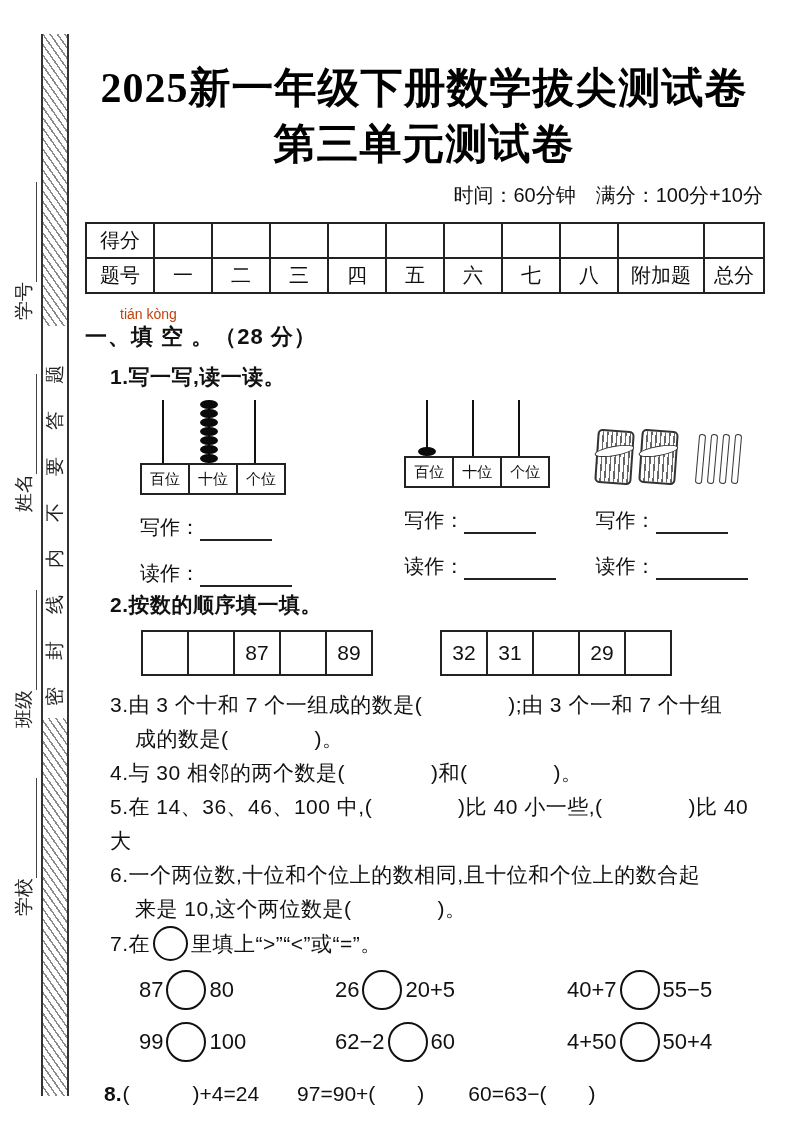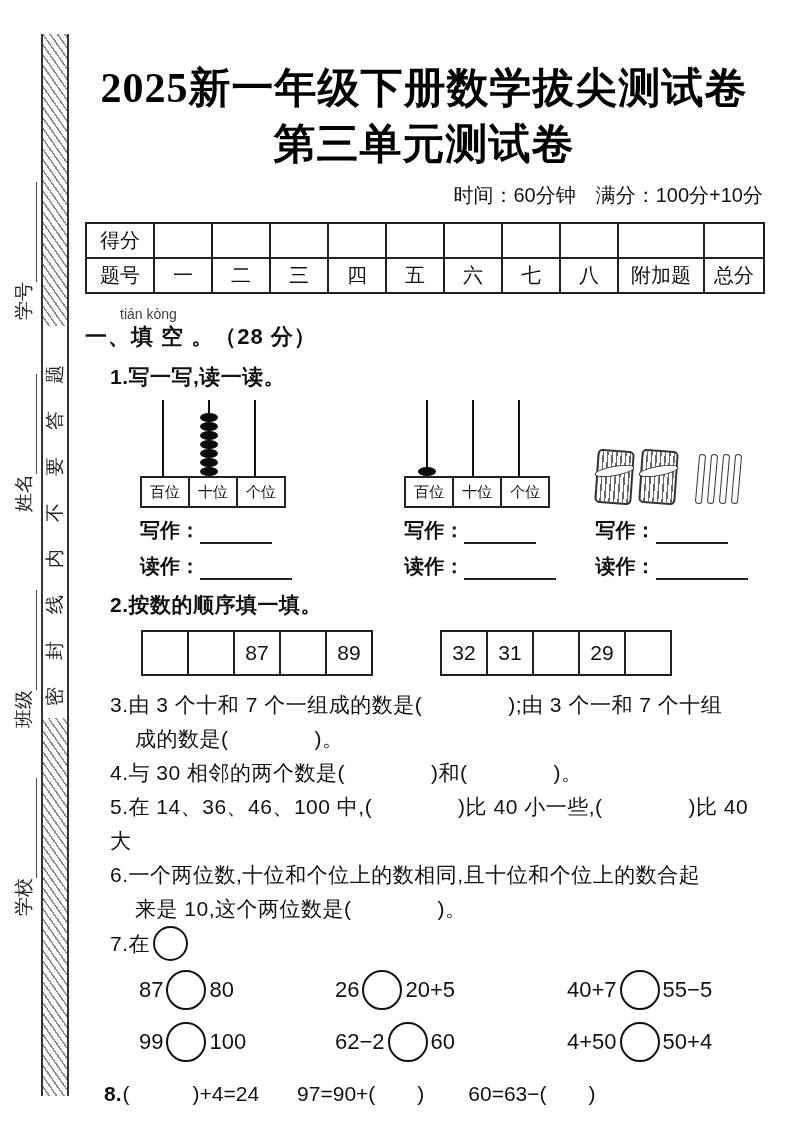--- a/index.html
+++ b/index.html
@@ -38,41 +38,41 @@
   .main { position:absolute; left:85px; top:60px; width:678px; }
   .title { font-family:"Liberation Serif", serif; font-weight:bold; text-align:center;
            font-size:42px; line-height:56px; letter-spacing:1px; color:#000; }
   .meta  { text-align:right; font-size:20px; margin-top:10px; height:28px; color:#111; }
 
   table.score-table { border-collapse:collapse; margin-top:12px; width:678px; table-layout:fixed; }
   table.score-table td {
     border:2px solid #222; height:33px; text-align:center; font-size:20px; padding:0; color:#111;
   }
 
-  .pinyin { margin-left:35px; margin-top:12px; font-size:14px; height:16px; color:#404040; }
+  .pinyin { margin-left:35px; margin-top:12px; font-size:14px; height:16px; color:#c2410c; }
   .sec-heading { font-size:22px; font-weight:700; line-height:30px; letter-spacing:1px; }
   .qline { font-size:21px; line-height:34px; margin-left:25px; letter-spacing:0.5px; }
   .qline.cont { margin-left:50px; }
   .qtext-bold { font-weight:600; }
 
   
   .figures-row { display:flex; margin-left:55px; margin-top:6px; height:180px; }
   .fig { display:flex; flex-direction:column; }
   .fig1 { width:265px; } .fig2 { width:170px; } .fig3 { width:190px; padding-left:22px; box-sizing:border-box; }
   .rods { display:flex; height:82px; }
   .rod { width:46px; position:relative; display:flex; flex-direction:column;
          justify-content:flex-end; align-items:center; }
   .rod::before { content:''; position:absolute; left:50%; top:0; bottom:0; width:2px;
                  background:#111; transform:translateX(-50%); }
   .bead { width:18px; height:9px; background:#0a0a0a; border-radius:50%; position:relative; z-index:2; }
   .place-labels { display:flex; }
   .place-cell { width:46px; height:28px; border:2px solid #222; margin-left:-2px; box-sizing:content-box;
                 display:flex; align-items:center; justify-content:center; font-size:15px; }
   .place-cell:first-child { margin-left:0; }
-  .awrite { display:flex; align-items:flex-end; font-size:20px; margin-top:10px; height:26px;font-weight:bold; }
+  .awrite { display:flex; align-items:flex-end; font-size:20px; margin-top:20px; height:26px; }
   .awrite .blank { display:inline-block; border-bottom:2px solid #222; height:22px; }
   .blank-w { width:72px; } .blank-r { width:92px; }
 
   .sticks-row { display:flex; align-items:flex-end; height:110px; padding-bottom:4px; }
   .bundle { width:33px; height:50px; border:2px solid #333; border-radius:5px;
             background:repeating-linear-gradient(90deg,#fff 0 3px,#666 3px 4.5px);
             position:relative; transform:rotate(4deg); margin-right:7px; flex:none; }
   .bundle::after { content:''; position:absolute; left:-4px; top:14px; width:38px; height:8px;
             background:#fff; border:1.5px solid #333; border-radius:50%; transform:rotate(-14deg); }
   .singles { display:flex; align-items:flex-end; margin-left:8px; }
@@ -286,20 +286,21 @@
     <div class="qline" style="margin-top:12px">3.由 3 个十和 7 个一组成的数是(　　　　);由 3 个一和 7 个十组</div>
     <div class="qline cont">成的数是(　　　　)。</div>
     <div class="qline">4.与 30 相邻的两个数是(　　　　)和(　　　　)。</div>
     <div class="qline">5.在 14、36、46、100 中,(　　　　)比 40 小一些,(　　　　)比 40 大</div>
     <div class="qline">6.一个两位数,十位和个位上的数相同,且十位和个位上的数合起</div>
     <div class="qline cont">来是 10,这个两位数是(　　　　)。</div>
 
     <div class="qline q7line">
       <span>7.在</span>
       <span class="incircle"></span>
+      <span>里填上“&gt;”“&lt;”或“=”。</span>
     </div>
 
     <div class="cmp-grid">
       <div class="cmp-item">
         <span>87</span>
         <span class="cmp-circle"></span>
         <span>80</span>
       </div>
       <div class="cmp-item">
         <span>26</span>

